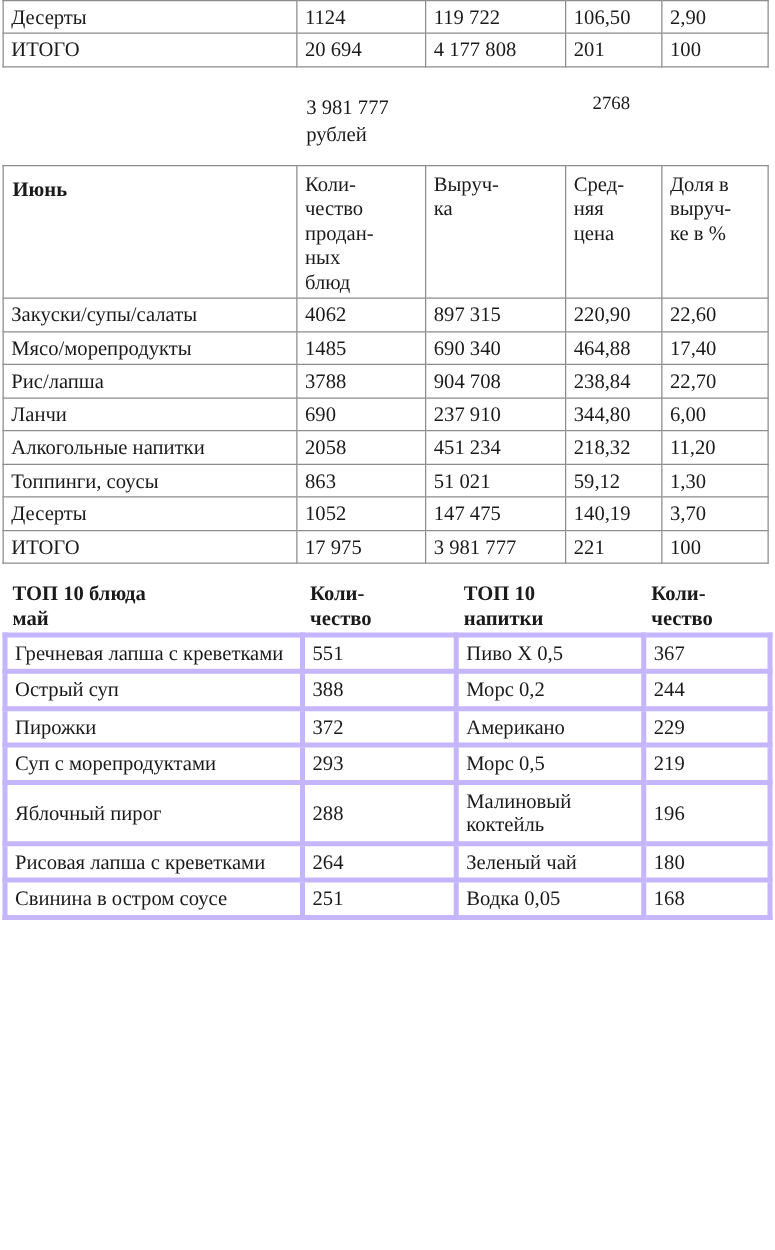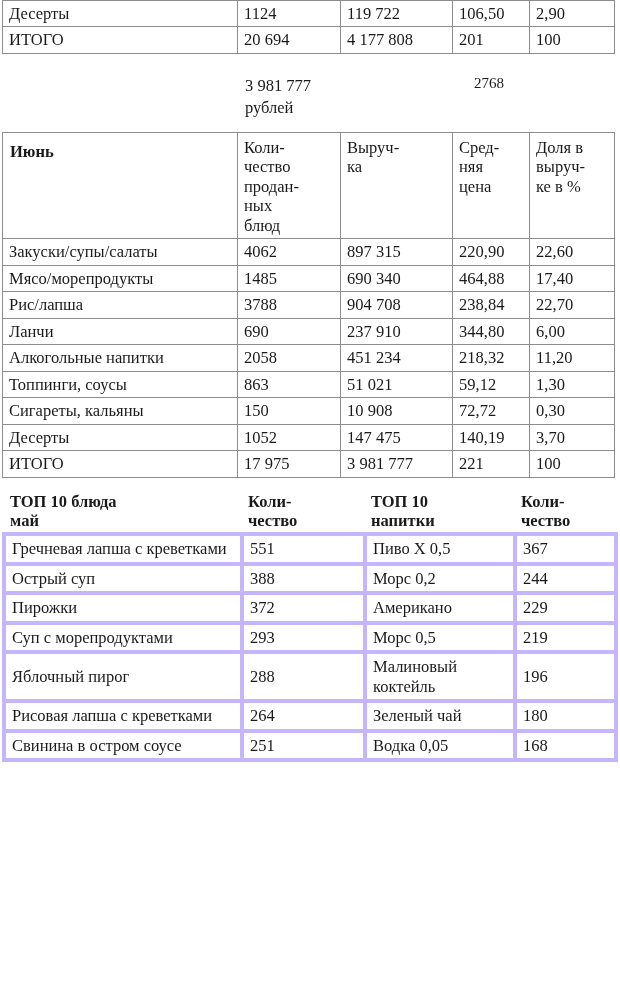--- a/index.html
+++ b/index.html
@@ -231,27 +231,20 @@
         <td>451 234</td>
         <td>218,32</td>
         <td>11,20</td>
       </tr>
       <tr>
         <td>Топпинги, соусы</td>
         <td>863</td>
         <td>51 021</td>
         <td>59,12</td>
         <td>1,30</td>
-      </tr>
-      <tr>
-        <td>Сигареты, кальяны</td>
-        <td>150</td>
-        <td>10 908</td>
-        <td>72,72</td>
-        <td>0,30</td>
       </tr>
       <tr>
         <td>Десерты</td>
         <td>1052</td>
         <td>147 475</td>
         <td>140,19</td>
         <td>3,70</td>
       </tr>
       <tr>
         <td class="b">ИТОГО</td>

